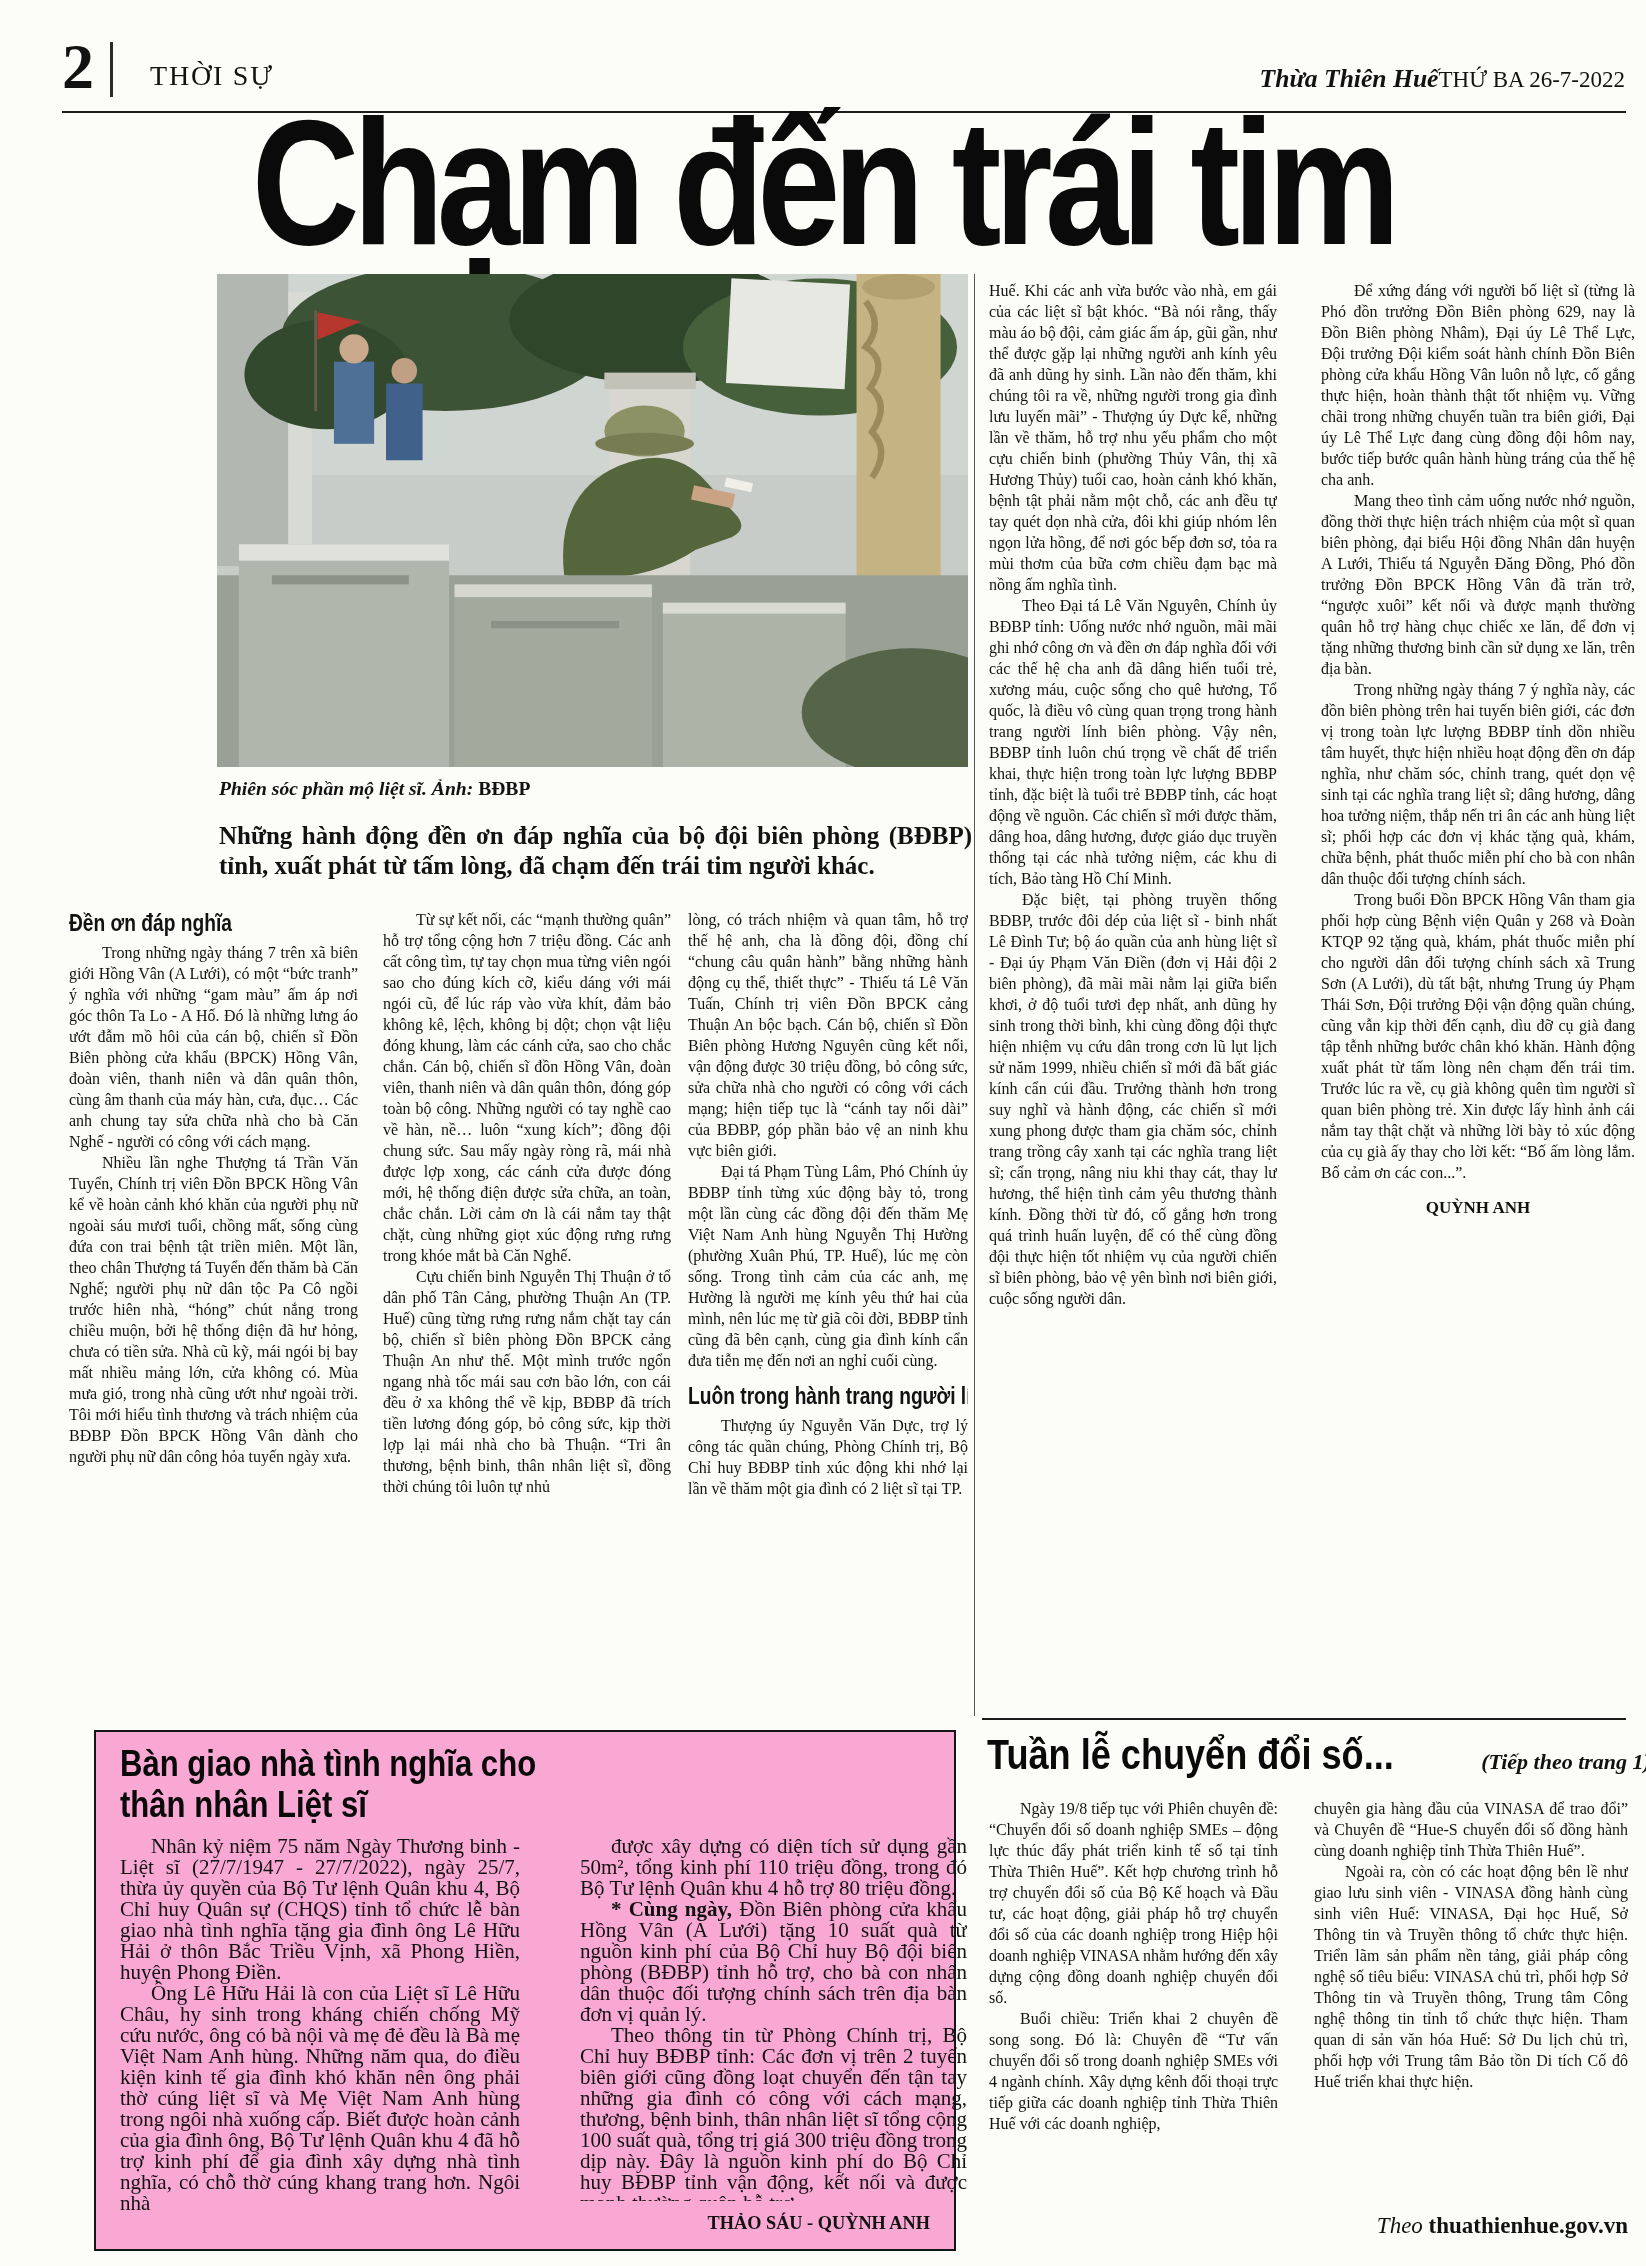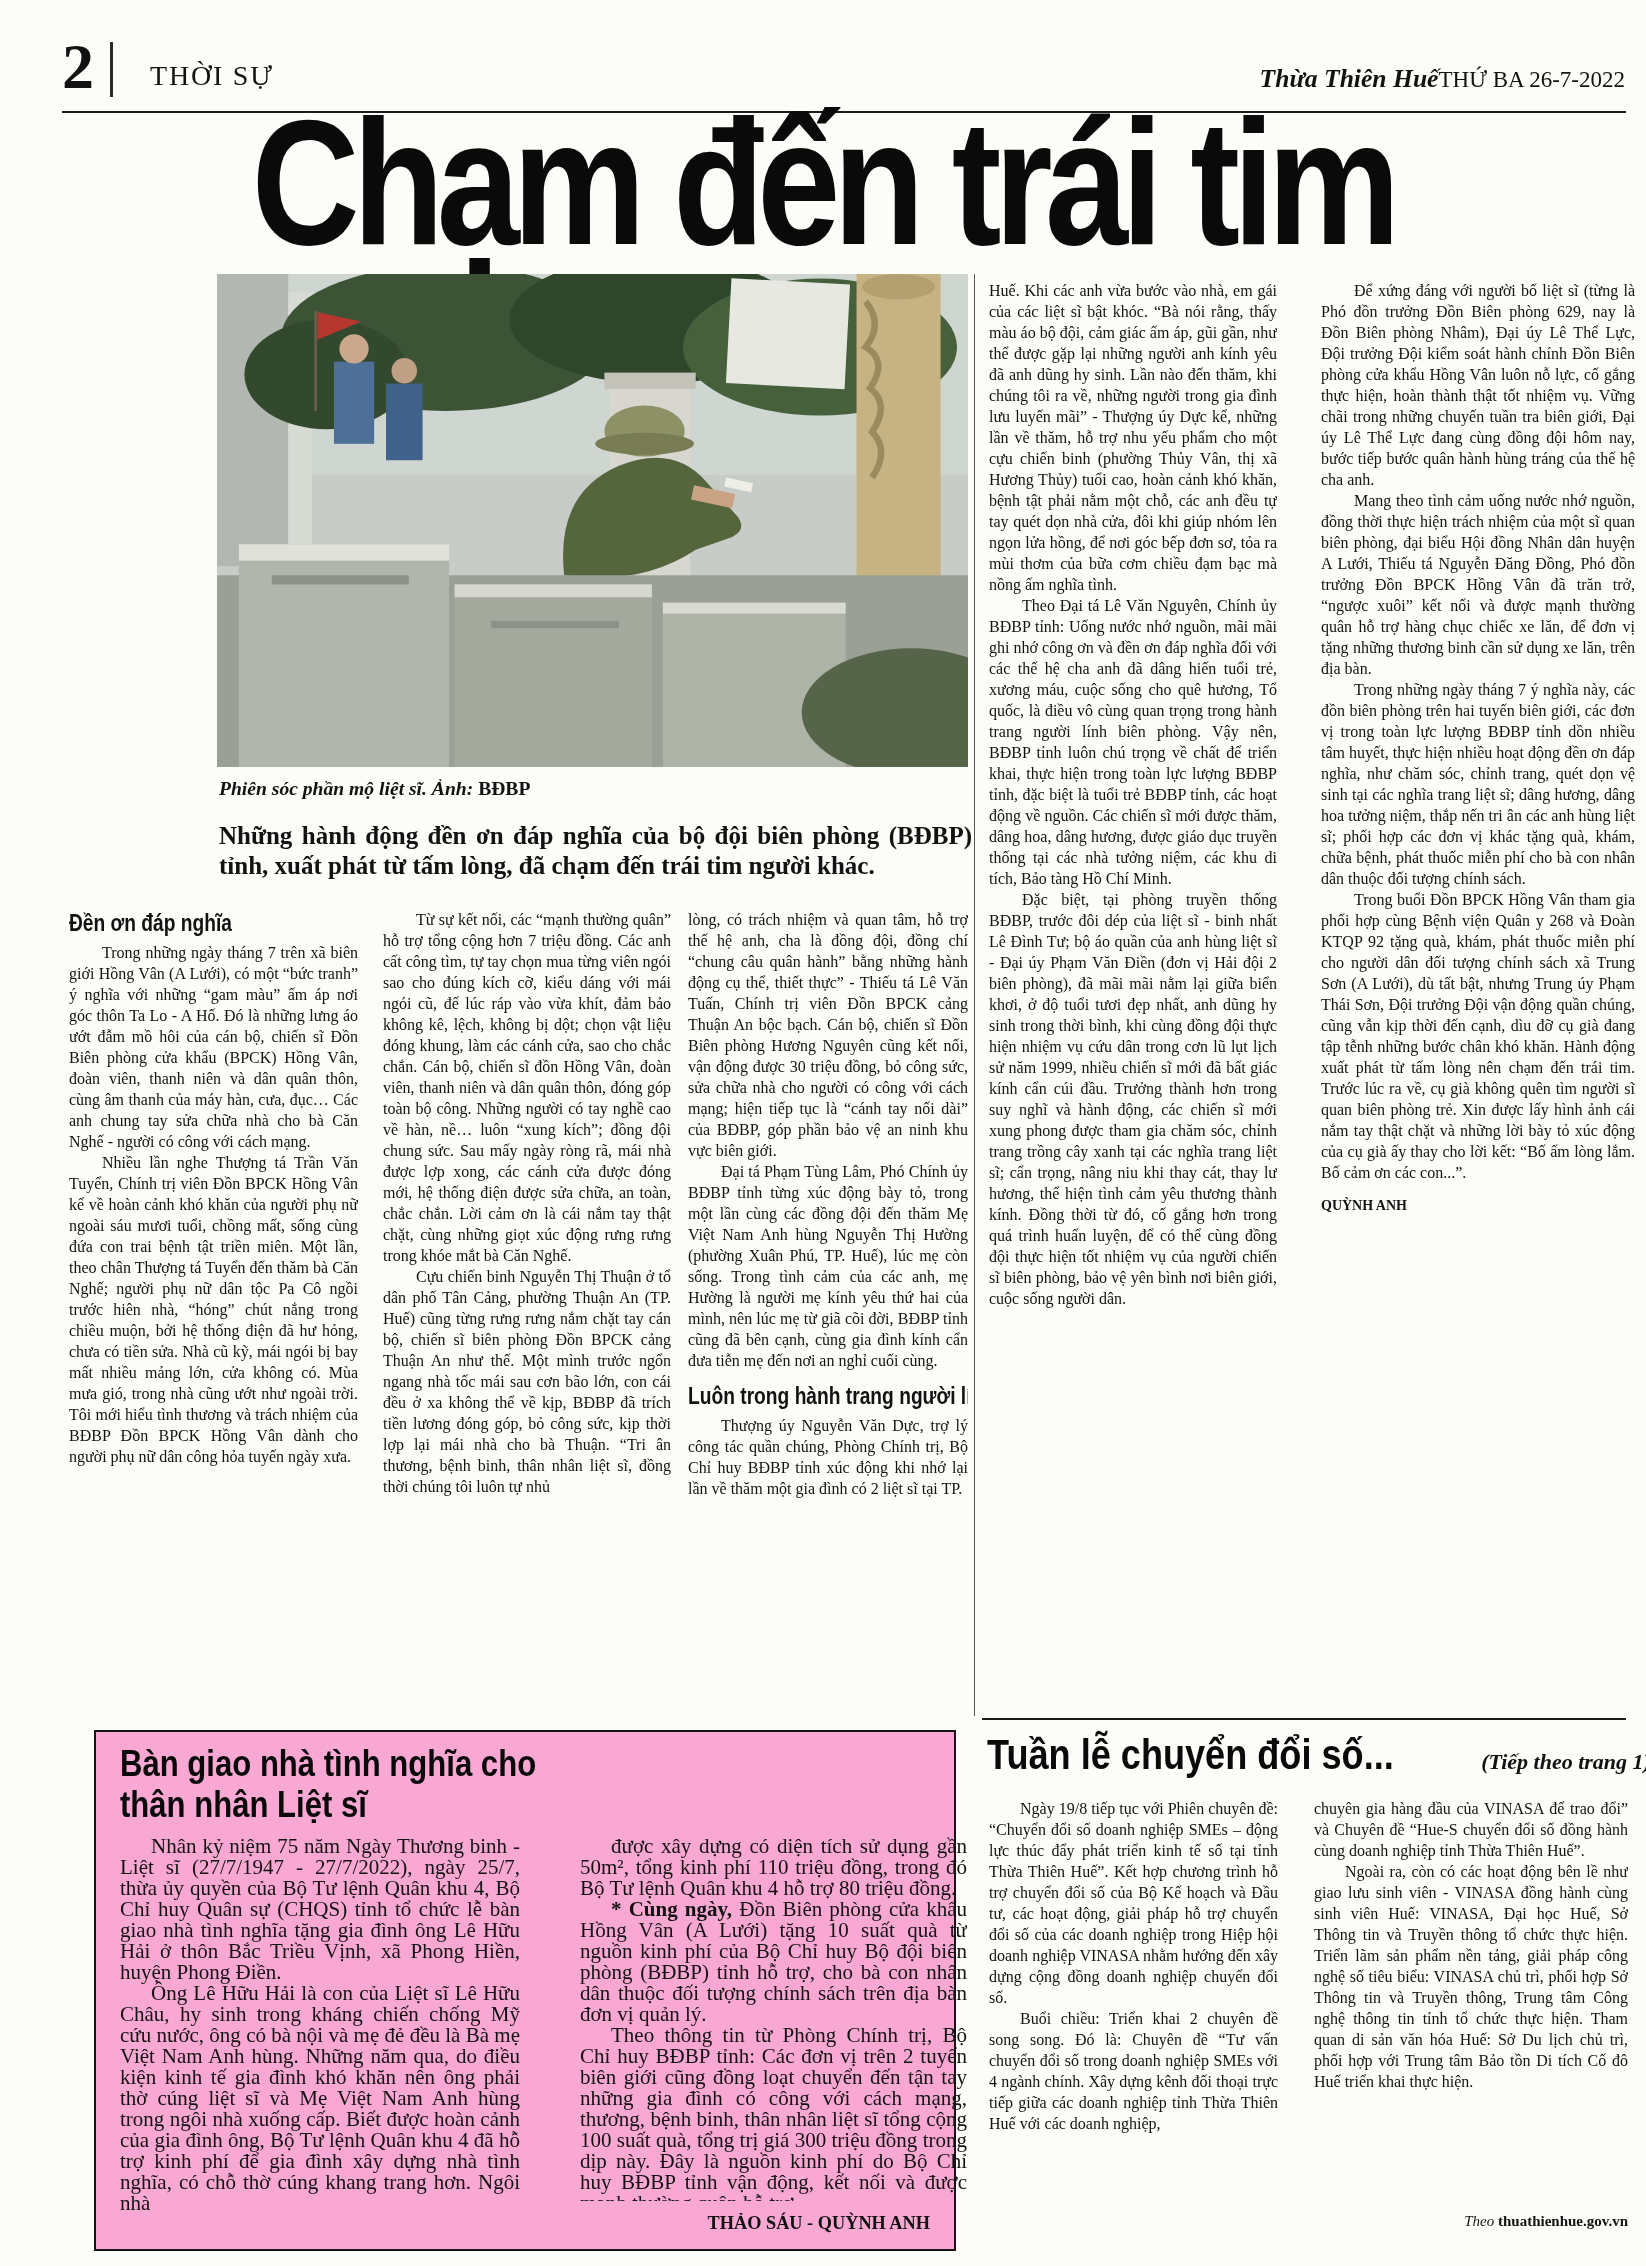--- a/index.html
+++ b/index.html
@@ -40,21 +40,21 @@
     font-family:"Liberation Sans",sans-serif;font-weight:bold;font-size:24px;line-height:27.4px;
     margin:0 0 5.5px 0;transform:scaleX(0.8);transform-origin:left center;white-space:nowrap;
   }
   .subhead.mid{margin-top:11px;}
   .col-1{left:69px;top:909px;width:289px;height:809px;}
   .col-2{left:383px;top:909px;width:288px;height:809px;}
   .col-3{left:688px;top:909px;width:280px;height:809px;}
   .vrule{position:absolute;left:974px;top:274px;width:0.9px;height:1442px;background:#555;}
   .col-4{left:989px;top:280px;width:288px;height:1438px;}
   .col-5{left:1313px;top:280px;width:314px;height:1438px;margin-left:8px;}
-  .main-byline{text-align:left;font-weight:bold;font-size:14px;margin-top:14.6px;text-indent:0;}
+  .main-byline{text-align:center;font-weight:bold;font-size:17px;margin-top:14.6px;text-indent:0;}
   
   .box{position:absolute;left:94px;top:1730px;width:858px;height:517px;border:2.7px solid #151515;background:#f9a8d4;}
   .box-title{
     position:absolute;left:24px;top:11px;width:512px;
     font-family:"Liberation Sans",sans-serif;font-weight:bold;font-size:37px;line-height:41px;
     transform:scaleX(0.84);transform-origin:left top;margin:0;color:#0a0a0a;
   }
   .box-col{position:absolute;overflow:hidden;}
   .box-col p{margin:0;text-indent:31px;text-align:justify;font-size:21px;line-height:21px;}
   .box-col-1{left:24px;top:104px;width:400px;height:391px;}
@@ -67,21 +67,21 @@
   .cont-title{
     font-family:"Liberation Sans",sans-serif;font-weight:bold;font-size:43px;line-height:51px;margin:0;
     transform:scaleX(0.84);transform-origin:left bottom;white-space:nowrap;color:#0a0a0a;
   }
   .cont-note{font-size:22px;font-weight:bold;font-style:italic;white-space:nowrap;}
   .cont-col{position:absolute;overflow:hidden;}
   .cont-col p{margin:0;text-indent:31px;text-align:justify;font-size:16px;line-height:21px;}
   .cont-col p.cont{text-indent:0;}
   .cont-col-a{left:989px;top:1798px;width:289px;height:437px;}
   .cont-col-b{left:1314px;top:1798px;width:314px;height:413px;}
-  .cont-credit{position:absolute;left:1314px;top:2213px;width:314px;text-align:right;font-size:15px;}
+  .cont-credit{position:absolute;left:1314px;top:2213px;width:314px;text-align:right;font-size:23px;}
   .cont-credit .credit-prefix{font-style:italic;}
   .cont-credit .credit-source{font-weight:bold;}
 </style>
 </head>
 <body>
 
 <div class="sheet">
 
   <div class="pagenum">2</div>
   <div class="pagenum-rule"></div>

